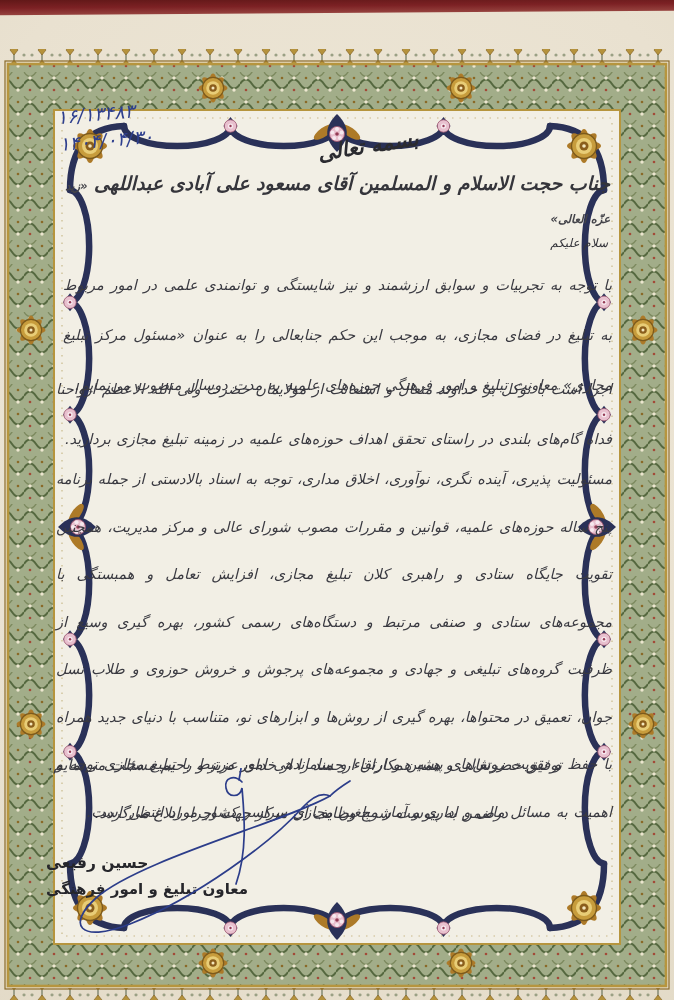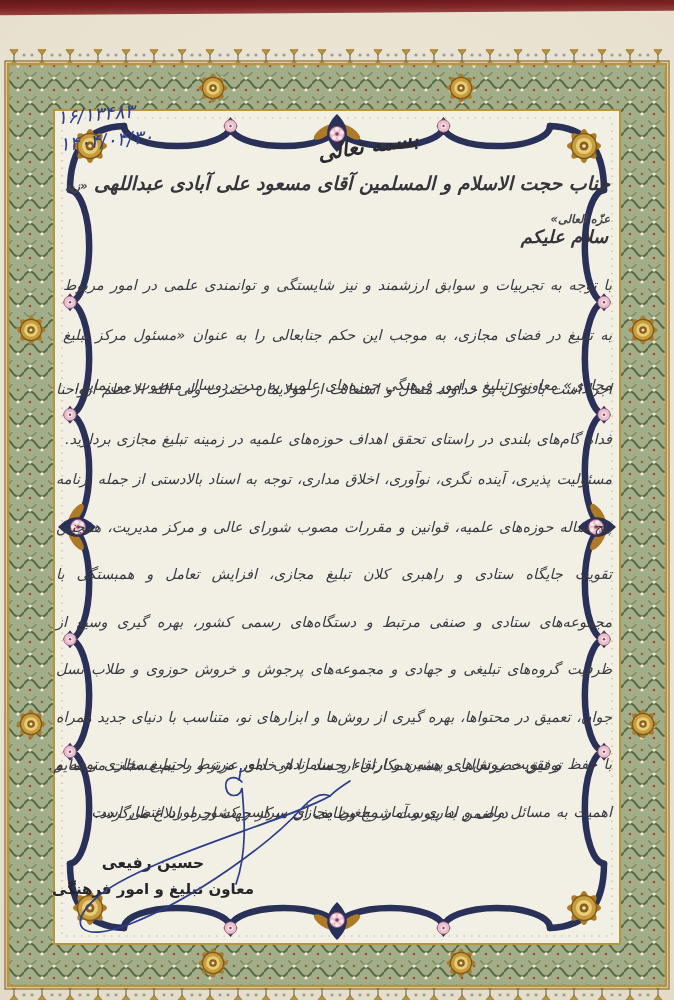--- a/index.html
+++ b/index.html
@@ -16,31 +16,31 @@
   
   .txt{position:absolute;color:#35353b;direction:rtl;font-style:italic;}
   .ref{left:58px;top:100px;direction:ltr;text-align:left;color:#2e3f8e;
     font-size:19px;line-height:27px;font-style:italic;transform:rotate(-5deg);
     letter-spacing:1px;}
   .bismillah{left:288px;top:134px;width:160px;text-align:center;font-size:21px;
     color:#2b2b30;transform:rotate(-9deg);font-weight:bold;}
   .recipient{top:168px;right:64px;left:54px;font-size:19px;
     font-weight:bold;line-height:30px;}
   .honorific{font-size:11.5px;font-weight:bold;color:#44444a;}
-  .salutation{top:226px;right:66px;font-size:18px;font-weight:bold;}
+  .salutation{top:236px;right:66px;font-size:12px;font-weight:normal;}
   .para{right:62px;left:56px;text-align:justify;text-align-last:right;
     font-size:14.5px;color:#3a3a41;word-spacing:1px;}
   .p1{top:260px;line-height:50px;padding-left:7px;}
   .p2{top:364px;line-height:50px;}
   .p3{top:456px;line-height:47.5px;}
   .closing1{top:756px;right:112px;left:46px;text-align:right;font-size:15px;
     white-space:nowrap;color:#3a3a41;}
   .closing2{top:804px;right:166px;left:30px;text-align:right;font-size:15px;
     white-space:nowrap;color:#3a3a41;}
-  .signer{position:absolute;left:46px;top:850px;width:214px;text-align:center;
+  .signer{position:absolute;left:46px;top:850px;width:214px;text-align:left;
     direction:rtl;color:#26262b;}
   .signer .name{font-size:15.5px;font-weight:bold;line-height:26px;}
   .signer .title{font-size:15px;font-weight:bold;line-height:26px;}
   .sig-svg{position:absolute;left:34px;top:768px;pointer-events:none;}
 </style>
 </head>
 <body>
 
 <div class="page">
 

